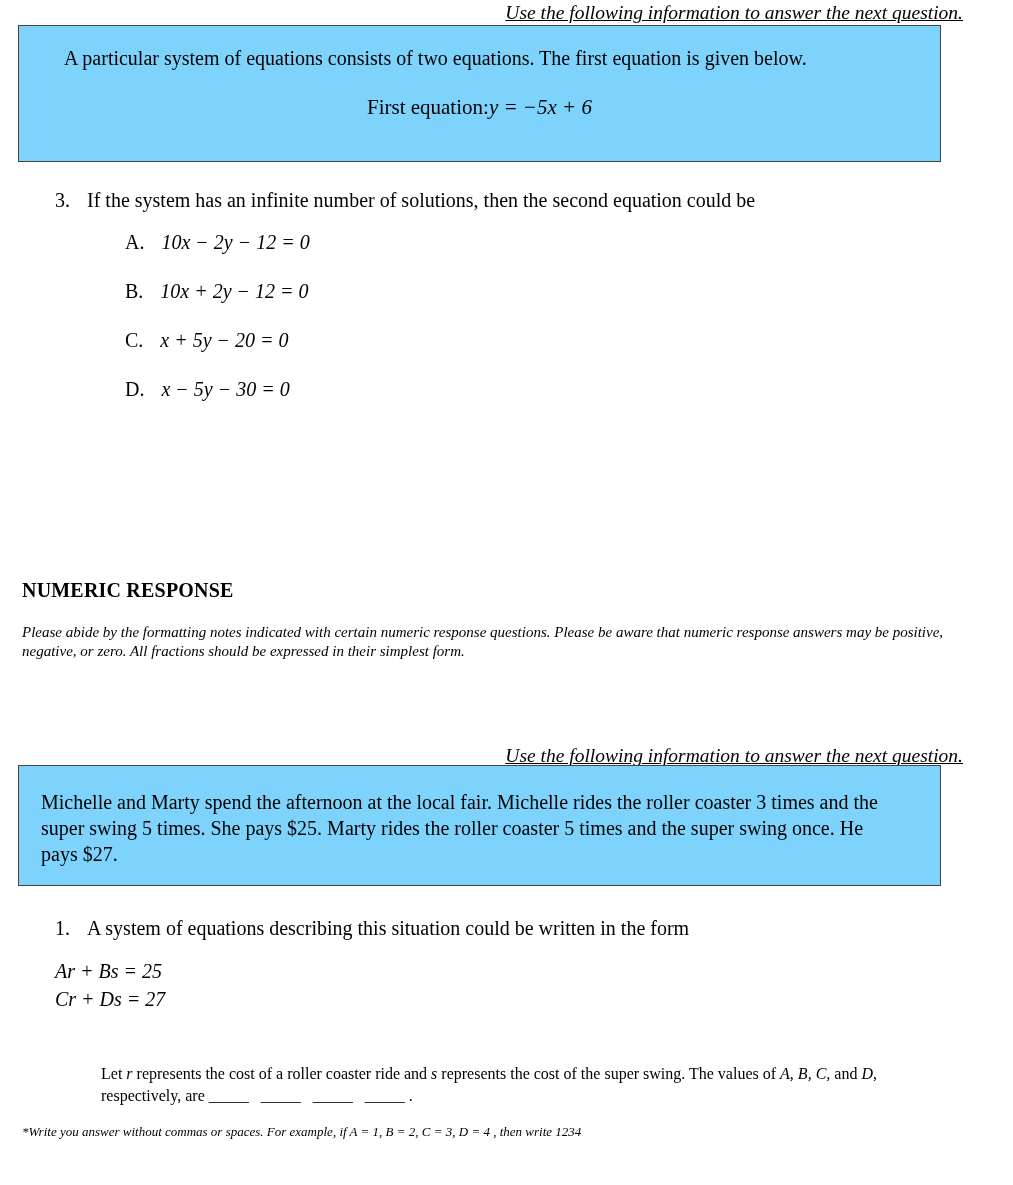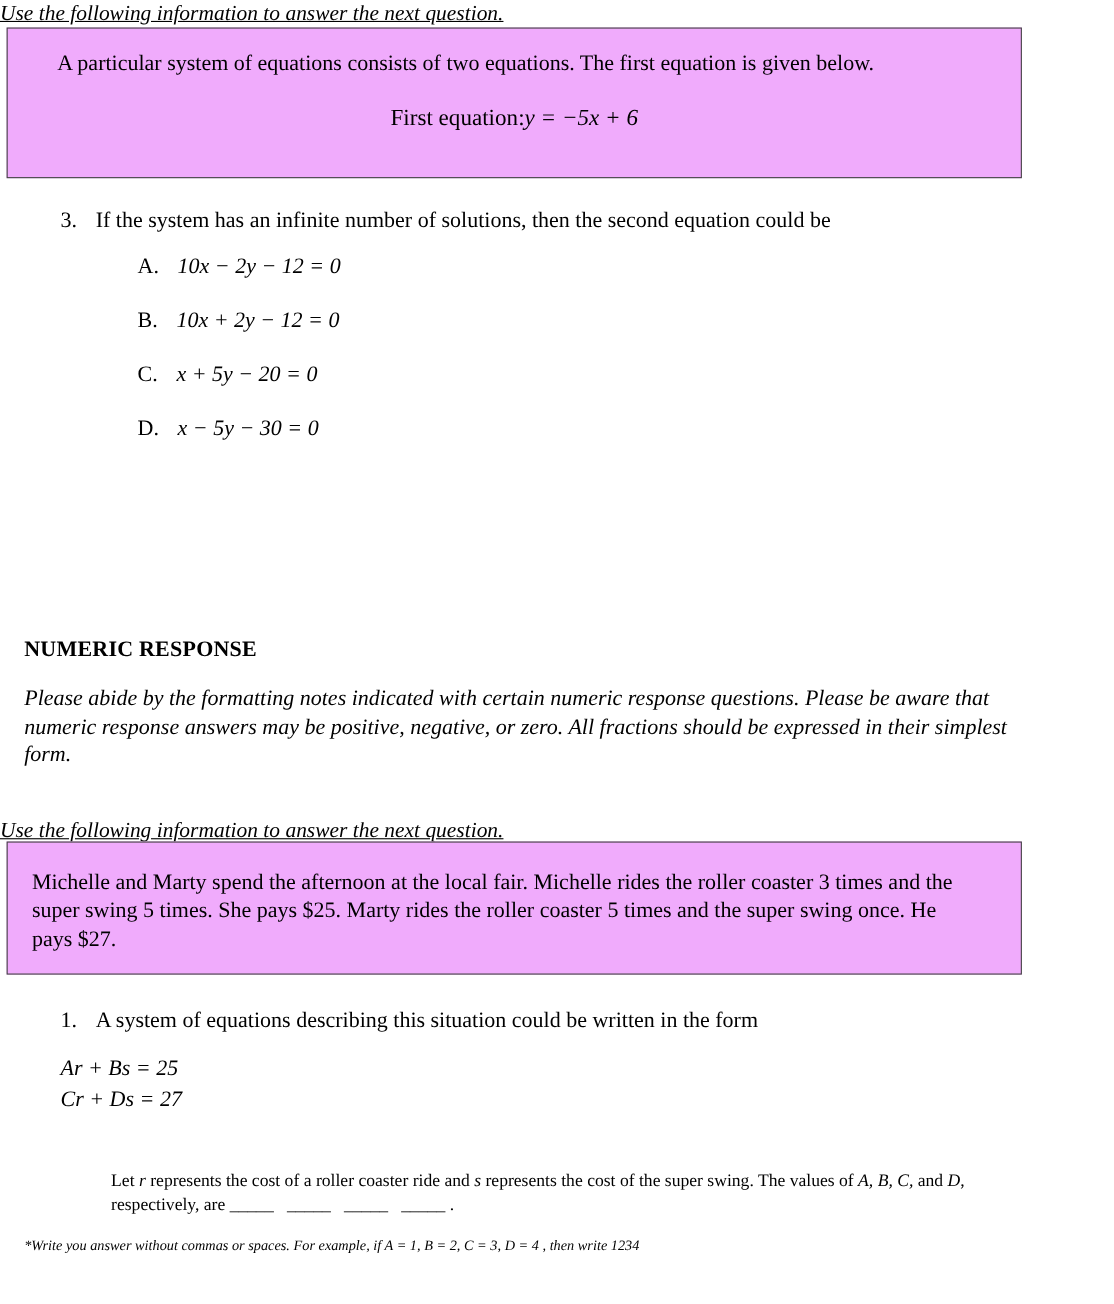--- a/index.html
+++ b/index.html
@@ -2,40 +2,40 @@
 <html><head>
 <meta charset="utf-8">
 <style>
   html,body{margin:0;padding:0;}
   body{
     width:1013px;height:1185px;background:#ffffff;position:relative;
     font-family:"Liberation Serif","DejaVu Serif",serif;color:#000;
     overflow:hidden;
   }
   .banner{
-    position:absolute;left:0;width:963px;text-align:left;
+    position:absolute;left:0;width:963px;text-align:right;
     font-style:italic;text-decoration:underline;font-size:19.5px;
   }
   .banner-1{top:2px;}
   .banner-2{top:745px;}
   .infobox{
-    position:absolute;left:6px;width:923px;border:1.5px solid #444;background:#f0abfc;
+    position:absolute;left:18px;width:923px;border:1.5px solid #444;background:#7dd3fc;
     box-sizing:border-box;
   }
   .box1{top:25px;height:137px;}
   .box1-line{margin:21px 20px 0 45px;font-size:20px;}
   .eq-row{margin-top:25px;display:flex;justify-content:center;align-items:baseline;font-size:21px;}
   .math{font-style:italic;}
   .question{position:absolute;left:55px;display:flex;gap:17px;font-size:20px;}
   .q3{top:189px;}
   .q1{top:917px;}
   .options{position:absolute;left:125px;top:231px;}
   .option{display:flex;gap:17px;font-size:20px;margin-bottom:26px;line-height:23px;}
   .nr-heading{position:absolute;left:22px;top:579px;font-size:20px;margin:0;font-weight:bold;letter-spacing:0.2px;}
-  .nr-note{position:absolute;left:22px;top:623px;width:922px;font-style:italic;font-size:20px;line-height:1.28;margin:0;}
+  .nr-note{position:absolute;left:22px;top:623px;width:922px;font-style:italic;font-size:15px;line-height:1.28;margin:0;}
   .box2{top:765px;height:121px;}
   .box2 p{margin:23px 45px 0 22px;font-size:20px;line-height:1.3;}
   .eq-block{position:absolute;left:55px;width:925px;top:957px;text-align:left;font-size:20px;line-height:1.4;}
   .followup{position:absolute;left:85px;top:1047px;width:833px;font-size:16px;line-height:1.36;margin:16px;}
   .it{font-style:italic;}
   .footnote{position:absolute;left:22px;top:1124px;width:965px;font-style:italic;font-size:13px;margin:0;}
 </style>
 </head>
 <body>
 

